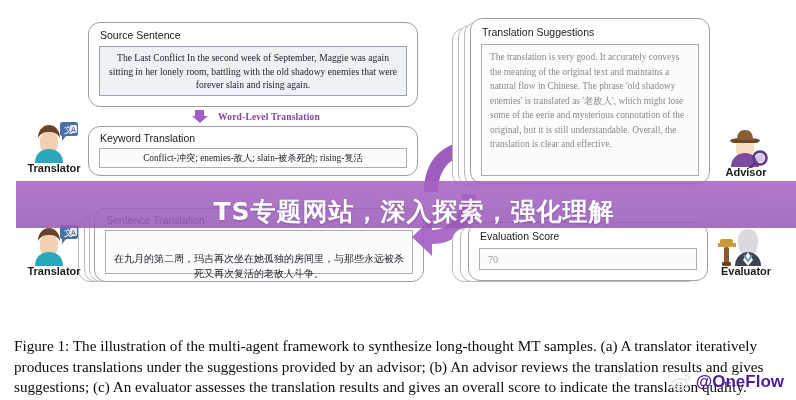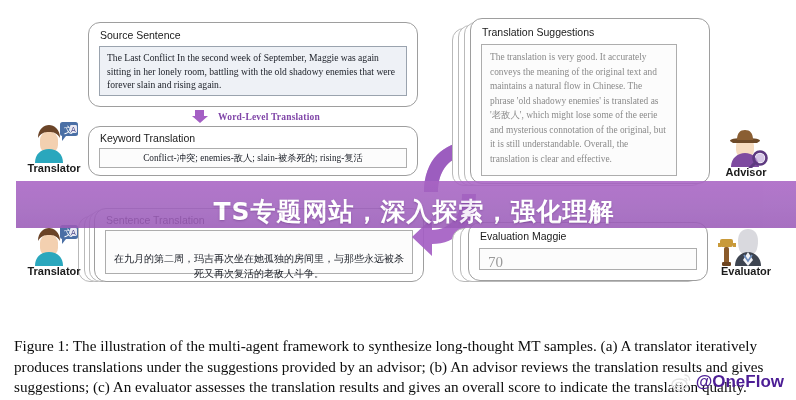--- a/index.html
+++ b/index.html
@@ -81,21 +81,21 @@
 </style>
 </head>
 <body>
 
 <div id="figure">
 
   <div class="stack" style="left:88px;top:22px;width:330px;height:85px;">
     <div class="front" style="left:0;top:0;width:330px;height:85px;"></div>
     <div class="card-title" style="left:12px;top:7px;">Source Sentence</div>
     <div class="txtbox" style="left:11px;top:24px;width:308px;height:50px;padding:4px 7px;
-                font-size:9.6px;line-height:1.42;">The Last Conflict In the second week of September, Maggie was again sitting in her lonely room, battling with the old shadowy enemies that were forever slain and rising again.</div>
+                font-size:9.6px;line-height:1.42;text-align:center;">The Last Conflict In the second week of September, Maggie was again sitting in her lonely room, battling with the old shadowy enemies that were forever slain and rising again.</div>
   </div>
 
   <div class="wl-row" style="left:192px;top:109px;">
     <svg width="20" height="15" viewBox="0 0 20 15">
       <path d="M3 1 h9 v6 h4 l-8 7 -8 -7 h3 z" fill="#a45fc4"></path>
     </svg>
     <span class="wl-label">Word-Level Translation</span>
   </div>
 
   <div class="stack" style="left:88px;top:126px;width:330px;height:50px;">
@@ -130,31 +130,31 @@
       </g>
     </svg>
   </div>
 
   <div class="stack" style="left:452px;top:18px;width:262px;height:170px;">
     <div class="layer" style="left:0;top:10px;width:240px;height:158px;"></div>
     <div class="layer" style="left:6px;top:7px;width:240px;height:161px;"></div>
     <div class="layer" style="left:12px;top:4px;width:240px;height:164px;"></div>
     <div class="front" style="left:18px;top:0;width:240px;height:166px;"></div>
     <div class="card-title" style="left:30px;top:8px;">Translation Suggestions</div>
-    <div class="txtbox plain" style="left:29px;top:26px;width:196px;height:132px;padding:5px 8px;
+    <div class="txtbox plain" style="left:29px;top:26px;width:218px;height:132px;padding:5px 8px;
                 font-size:9.4px;line-height:1.55;text-align:left;color:#8a8a8a;">The translation is very good. It accurately conveys the meaning of the original text and maintains a natural flow in Chinese. The phrase 'old shadowy enemies' is translated as '老敌人', which might lose some of the eerie and mysterious connotation of the original, but it is still understandable. Overall, the translation is clear and effective.</div>
   </div>
 
   <div class="stack" style="left:452px;top:222px;width:262px;height:62px;">
     <div class="layer" style="left:0;top:6px;width:240px;height:54px;"></div>
     <div class="layer" style="left:8px;top:3px;width:240px;height:57px;"></div>
     <div class="front" style="left:16px;top:0;width:240px;height:59px;"></div>
-    <div class="card-title" style="left:28px;top:8px;">Evaluation Maggie</div>
+    <div class="card-title" style="left:28px;top:8px;">Evaluation Score</div>
     <div class="txtbox plain" style="left:27px;top:26px;width:218px;height:22px;padding:4px 8px;
-                font-size:15px;line-height:1.3;text-align:left;color:#9a9a9a;">70</div>
+                font-size:10px;line-height:1.3;text-align:left;color:#9a9a9a;">70</div>
   </div>
 
   <div class="avatar" style="left:8px;top:118px;">
     <span class="glyph">
       <svg width="56" height="46" viewBox="0 0 56 46">
         <path d="M14 22 a9 9 0 0 1 18 0 v5 a9 9 0 0 1 -18 0 z" fill="#f3d0b0"></path>
         <path d="M12 20 c0-9 6-13 11-13 s11 4 11 13 c-3-5-6-6-11-6 s-8 1-11 6z" fill="#6b4428"></path>
         <path d="M9 45 c0-9 6-14 14-14 s14 5 14 14 z" fill="#2aa7bd"></path>
         <rect x="34" y="4" width="18" height="14" rx="2.5" fill="#4a6fa5"></rect>
         <path d="M36 18 l0 5 4-5 z" fill="#4a6fa5"></path>

